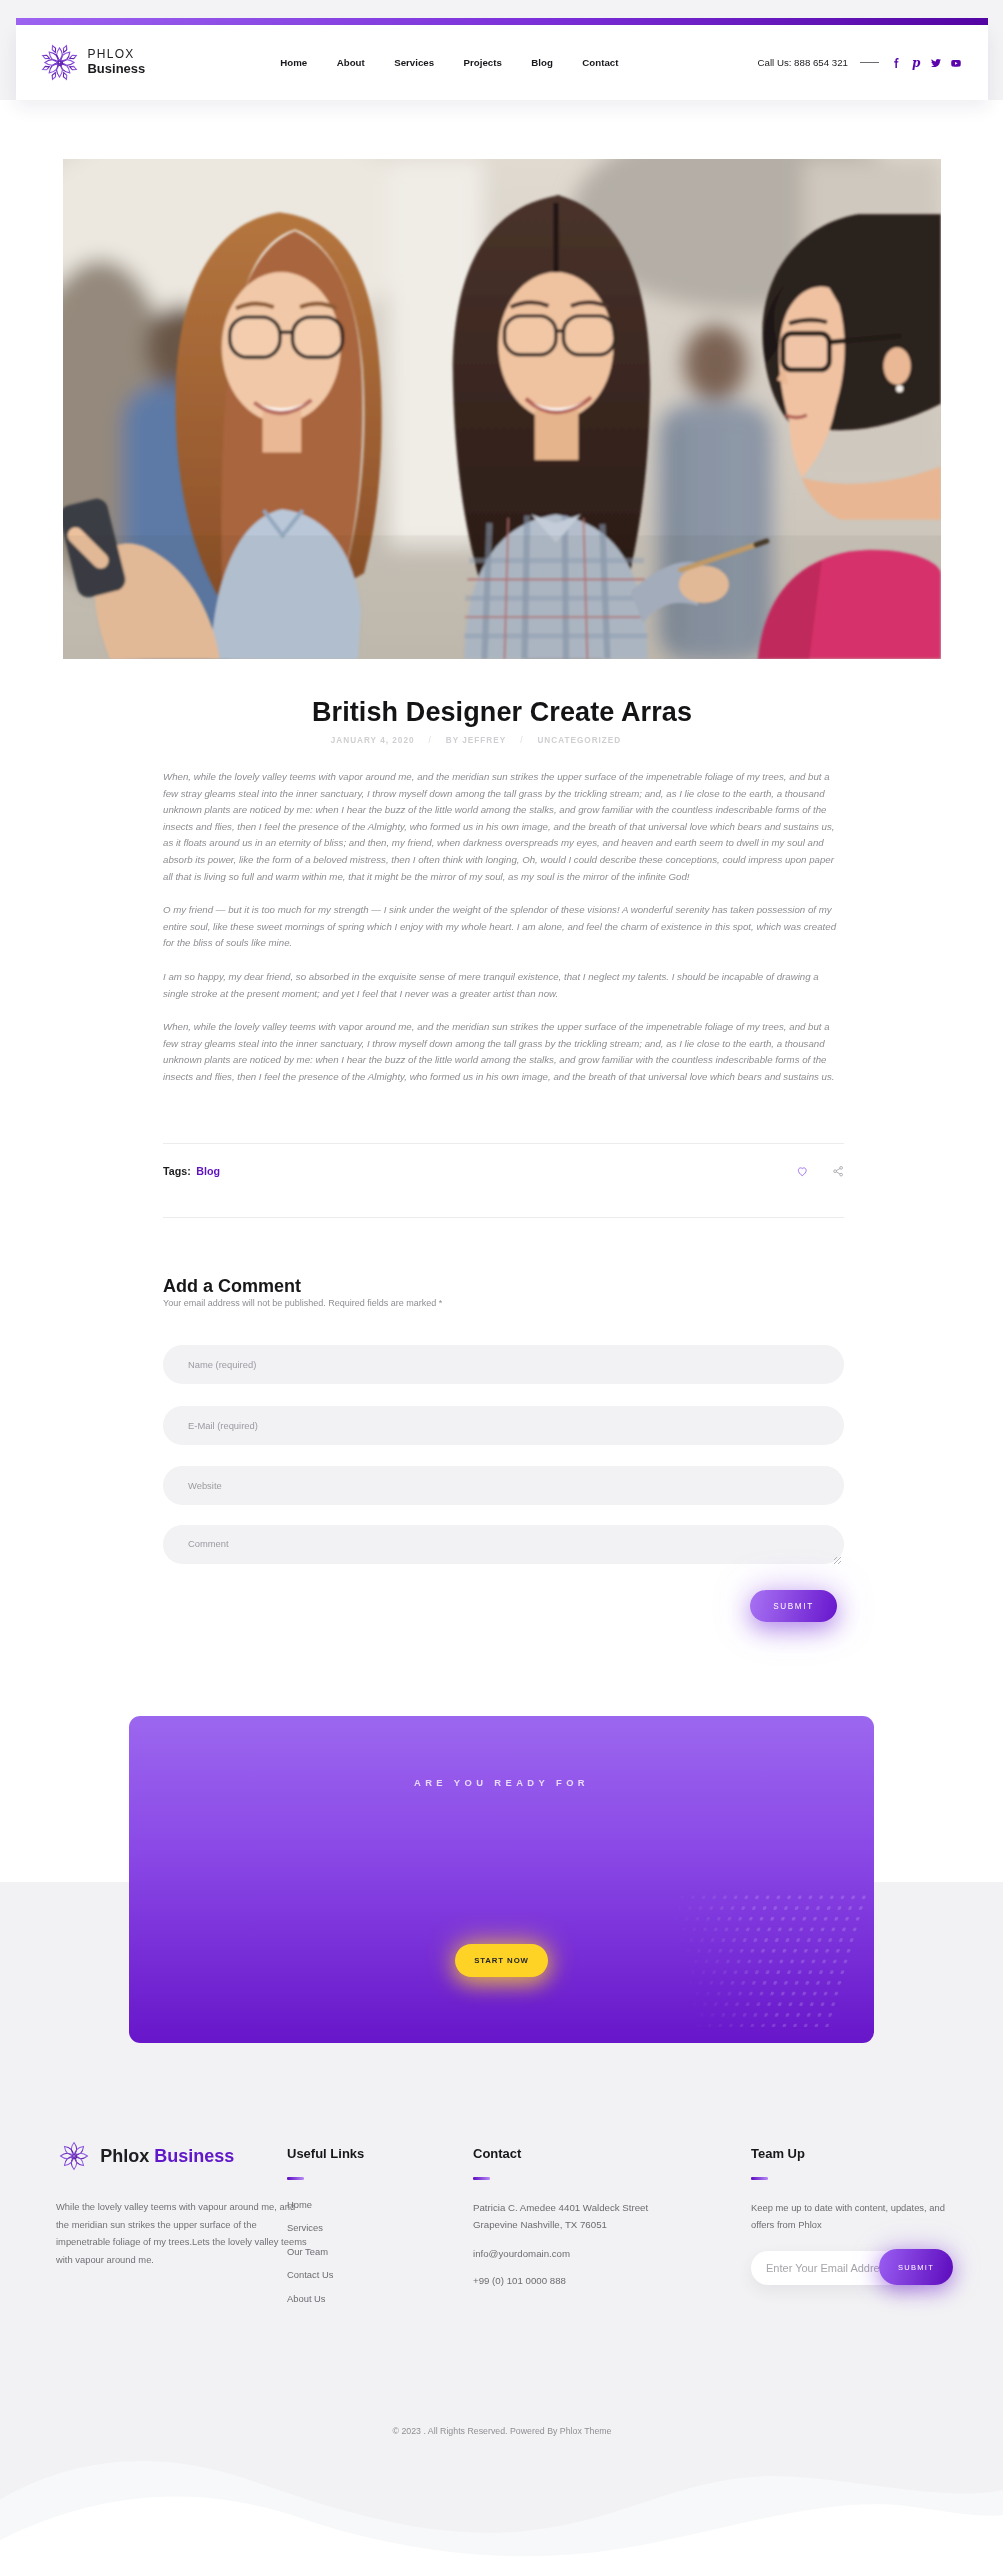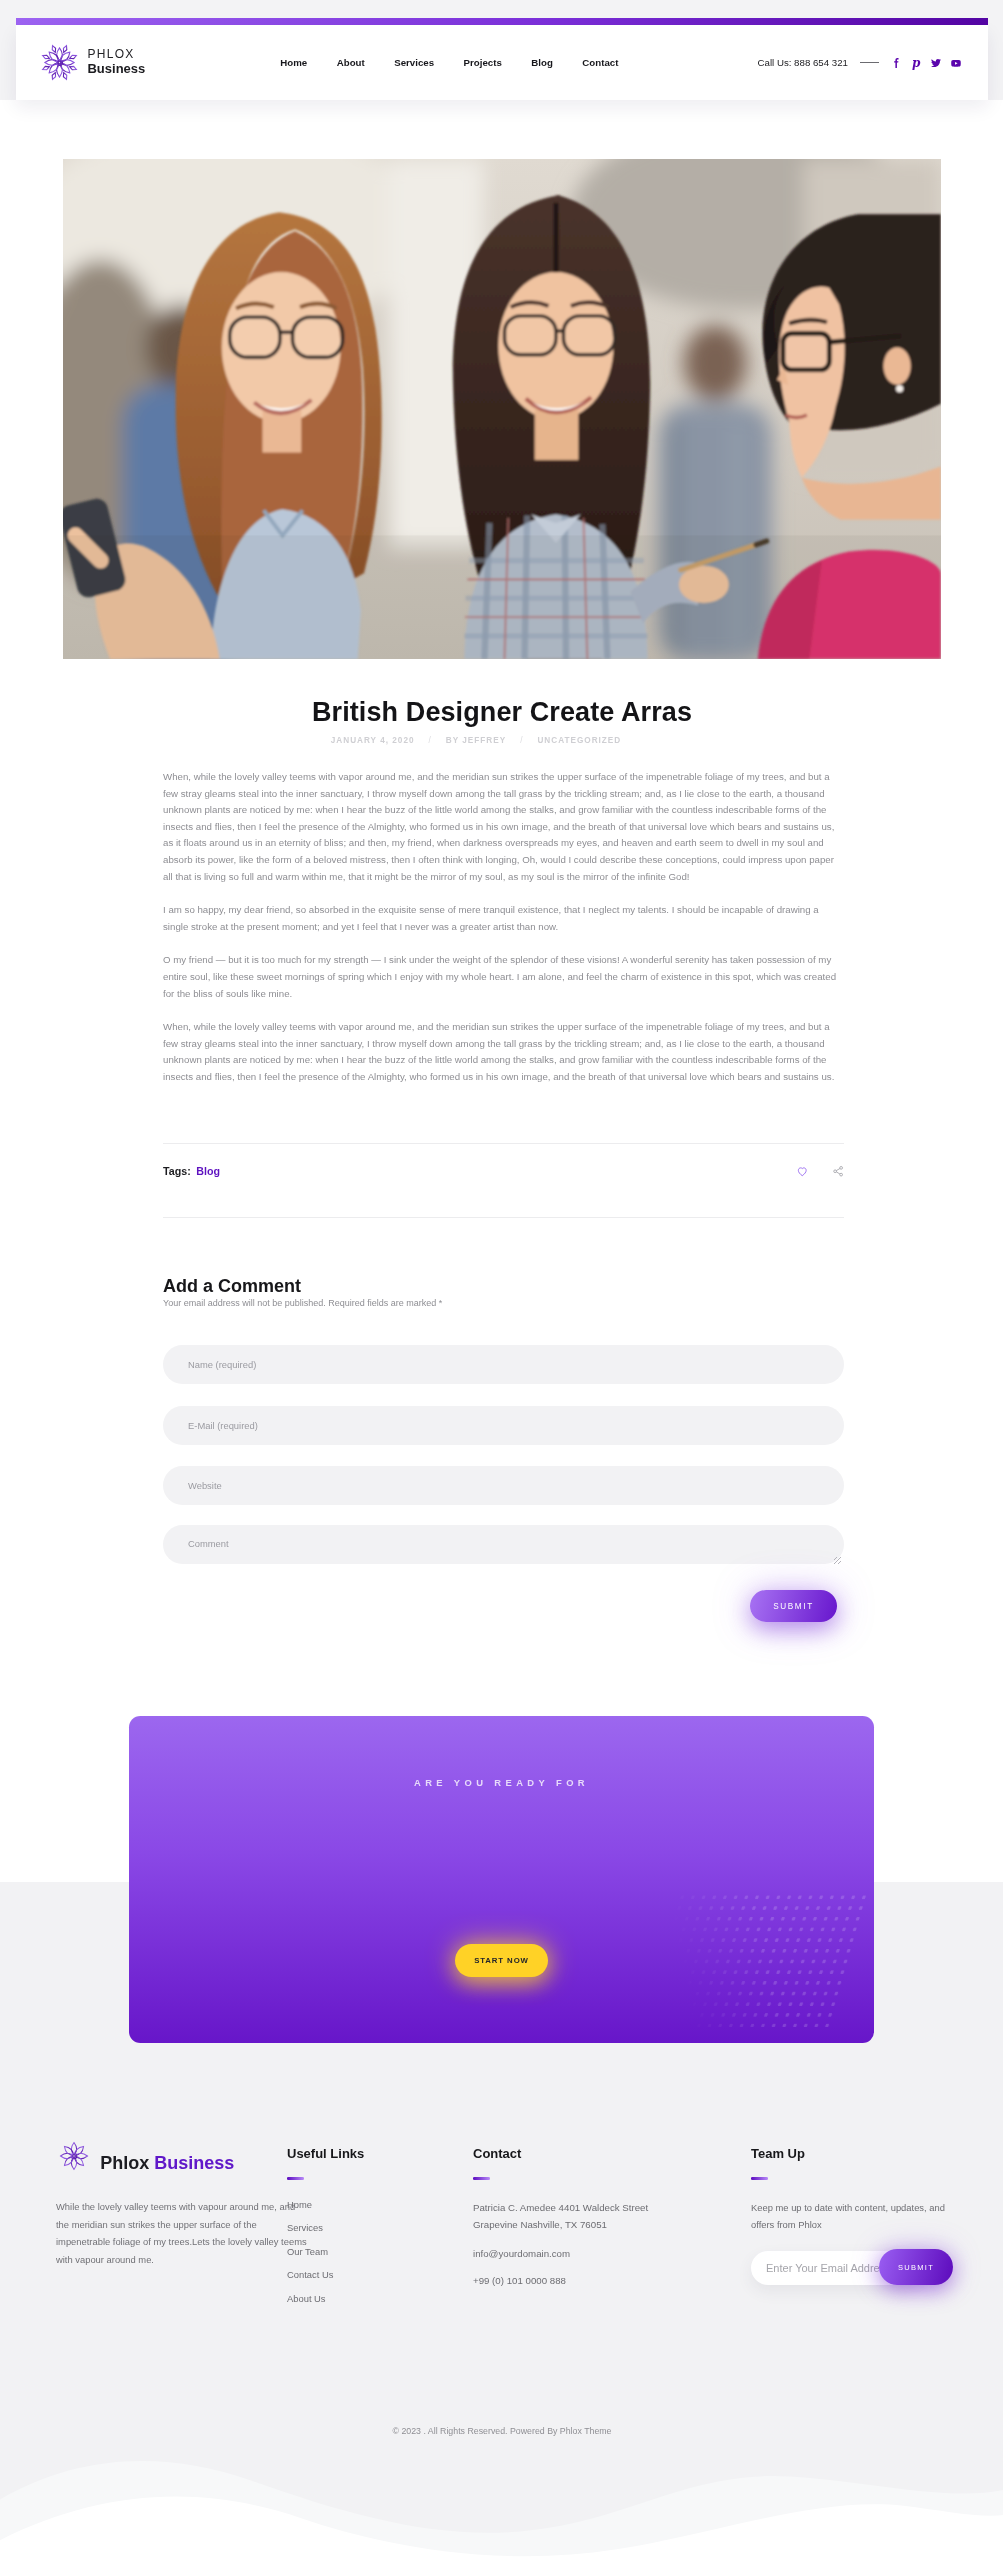--- a/index.html
+++ b/index.html
@@ -30,21 +30,21 @@
   .pin-glyph{font-family:"DejaVu Serif",serif;font-style:italic;font-weight:bold;font-size:12px;color:#5b05ad;line-height:1;}
   
   .hero{position:absolute;top:159px;left:63px;width:878px;height:500px;overflow:hidden;background:#d5cfc6;}
   .hero svg{display:block;width:878px;height:500px;}
   
   .post-title{position:absolute;top:679px;left:0;width:1004px;text-align:center;
     font-size:27px;font-weight:bold;color:#141417;letter-spacing:0.1px;}
   .post-meta{position:absolute;top:736px;left:0;width:952px;text-align:center;
     font-size:8.2px;font-weight:bold;letter-spacing:1px;color:#cfcfd3;text-transform:uppercase;}
   .post-meta .sep{color:#dcdcdf;font-weight:normal;margin:0 14px;}
-  .content{position:absolute;left:163px;top:769px;width:681px;}
+  .content{position:absolute;left:163px;top:769px;width:681px;font-style:italic;}
   .content p{margin:0 0 17px;font-size:9.7px;line-height:16.6px;color:#8e8e93;}
   .tags-row{position:absolute;left:163px;top:1143px;width:681px;border-top:0.6px solid #ececee;
     padding-top:21px;display:flex;align-items:center;box-sizing:border-box;}
   .tags-label{font-size:10.7px;font-weight:bold;color:#1c1c20;}
   .tag-link{font-size:10.7px;font-weight:bold;color:#5e12c0;text-decoration:none;margin-left:5.6px;}
   .row-icons{margin-left:auto;display:flex;align-items:center;gap:22.6px;}
   .row-icons .ric{width:12.5px;height:12.5px;cursor:pointer;}
   .divider-2{position:absolute;left:163px;top:1217px;width:681px;height:0.6px;background:#ececee;}
   
   .cmt-heading{position:absolute;left:163px;top:1261px;font-size:18px;font-weight:bold;color:#17171a;}
@@ -73,21 +73,21 @@
     border-radius:17px;background:#ffd226;color:#23252b;font-family:"Liberation Sans",sans-serif;
     font-size:7.8px;font-weight:bold;letter-spacing:0.9px;
     box-shadow:0 0 28px rgba(255,210,50,.8),0 7.5px 19px rgba(250,200,30,.45);}
   .cta-dots{position:absolute;right:21.3px;bottom:16.3px;width:194px;height:135px;
     background-image:radial-gradient(rgba(255,255,255,.17) 1.6px,transparent 2.1px);
     background-size:10.7px 10.7px;transform:skewX(-16deg);
     -webkit-mask-image:linear-gradient(245deg,#000 45%,transparent 80%);
     mask-image:linear-gradient(245deg,#000 45%,transparent 80%);}
   
   .f-col{position:absolute;z-index:2;}
-  .f-logo{left:56px;top:2138px;display:flex;align-items:flex-end;gap:8.2px;cursor:pointer;}
+  .f-logo{left:56px;top:2138px;display:flex;align-items:center;gap:8.2px;cursor:pointer;}
   .f-logo svg{width:36px;height:36px;}
   .f-brand{font-size:18px;font-weight:bold;color:#1d1d22;}
   .f-brand .accent{color:#6018c9;}
   .f-about{left:56px;top:2198px;width:251px;font-size:9.4px;line-height:17.6px;color:#717176;}
   .f-head{font-size:13px;font-weight:bold;color:#17171a;}
   .f-underline{width:17px;height:2.5px;border-radius:1.3px;margin-top:16.3px;
     background:linear-gradient(90deg,#5c0cc0,#b98cf8);}
   .f-links{left:287px;top:2146px;}
   .f-links ul{list-style:none;margin:19px 0 0;padding:0;}
   .f-links li{margin-bottom:12.5px;}
@@ -302,22 +302,22 @@
   </svg>
 </div>
 
 <h1 class="post-title">British Designer Create Arras</h1>
 <div class="post-meta">
   <span>January 4, 2020</span><span class="sep">/</span><span>by Jeffrey</span><span class="sep">/</span><span>Uncategorized</span>
 </div>
 
 <div class="content">
   <p>When, while the lovely valley teems with vapor around me, and the meridian sun strikes the upper surface of the impenetrable foliage of my trees, and but a few stray gleams steal into the inner sanctuary, I throw myself down among the tall grass by the trickling stream; and, as I lie close to the earth, a thousand unknown plants are noticed by me: when I hear the buzz of the little world among the stalks, and grow familiar with the countless indescribable forms of the insects and flies, then I feel the presence of the Almighty, who formed us in his own image, and the breath of that universal love which bears and sustains us, as it floats around us in an eternity of bliss; and then, my friend, when darkness overspreads my eyes, and heaven and earth seem to dwell in my soul and absorb its power, like the form of a beloved mistress, then I often think with longing, Oh, would I could describe these conceptions, could impress upon paper all that is living so full and warm within me, that it might be the mirror of my soul, as my soul is the mirror of the infinite God!</p>
+  <p>O my friend — but it is too much for my strength — I sink under the weight of the splendor of these visions! A wonderful serenity has taken possession of my entire soul, like these sweet mornings of spring which I enjoy with my whole heart. I am alone, and feel the charm of existence in this spot, which was created for the bliss of souls like mine.</p>
   <p>I am so happy, my dear friend, so absorbed in the exquisite sense of mere tranquil existence, that I neglect my talents. I should be incapable of drawing a single stroke at the present moment; and yet I feel that I never was a greater artist than now.</p>
-  <p>O my friend — but it is too much for my strength — I sink under the weight of the splendor of these visions! A wonderful serenity has taken possession of my entire soul, like these sweet mornings of spring which I enjoy with my whole heart. I am alone, and feel the charm of existence in this spot, which was created for the bliss of souls like mine.</p>
   <p>When, while the lovely valley teems with vapor around me, and the meridian sun strikes the upper surface of the impenetrable foliage of my trees, and but a few stray gleams steal into the inner sanctuary, I throw myself down among the tall grass by the trickling stream; and, as I lie close to the earth, a thousand unknown plants are noticed by me: when I hear the buzz of the little world among the stalks, and grow familiar with the countless indescribable forms of the insects and flies, then I feel the presence of the Almighty, who formed us in his own image, and the breath of that universal love which bears and sustains us.</p>
 </div>
 
 <div class="tags-row">
   <span class="tags-label">Tags:</span>
   <a class="tag-link" href="#">Blog</a>
   <div class="row-icons">
     <svg class="ric" viewBox="0 0 24 24">
       <path class="heart-stroke" d="M12 20.5 C7.5 17.3 4.5 13.8 4.5 10.2 C4.5 7.4 6.6 5.5 9 5.5 C10.2 5.5 11.3 6 12 7 C12.7 6 13.8 5.5 15 5.5 C17.4 5.5 19.5 7.4 19.5 10.2 C19.5 13.8 16.5 17.3 12 20.5 Z"></path>
     </svg>

